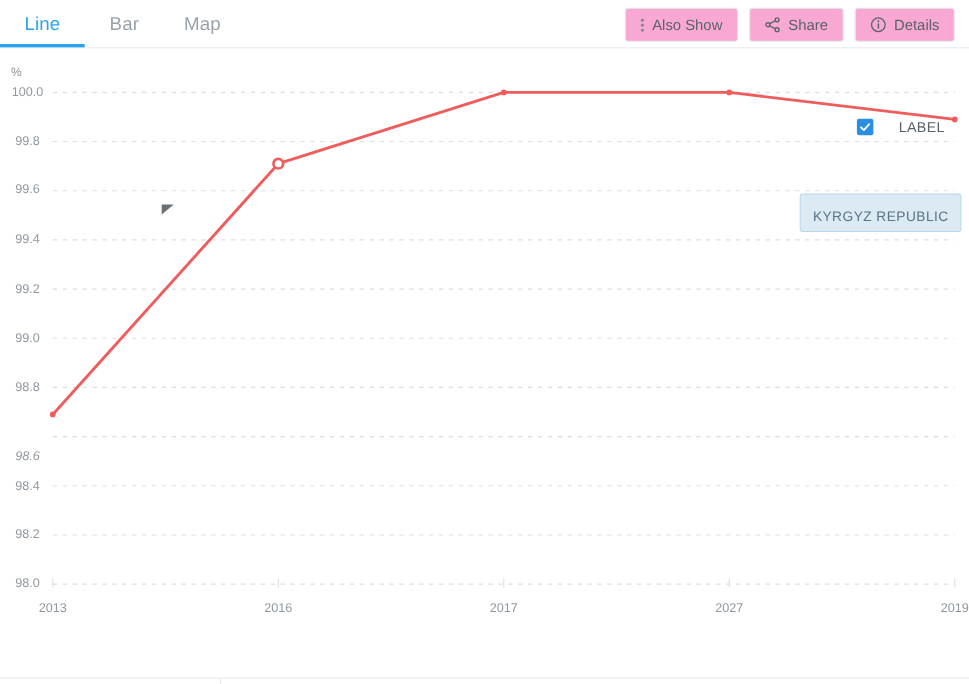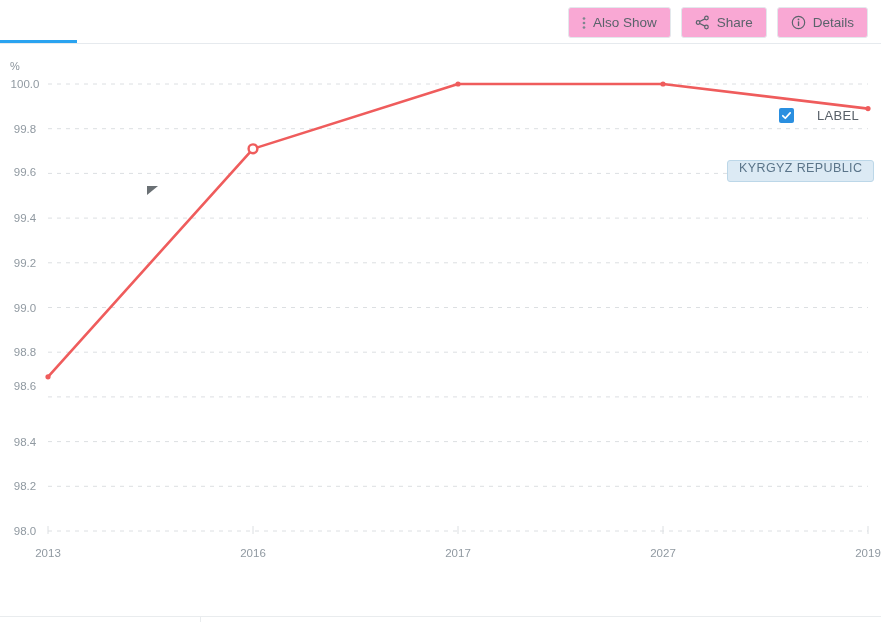--- a/index.html
+++ b/index.html
@@ -149,25 +149,25 @@
   .label-text {
     font-size: 13px;
     color: #596169;
     letter-spacing: 0.3px;
   }
 
   
   .series-badge {
     position: absolute;
     left: 727px;
-    top: 116px;
+    top: 132px;
     background: #dceaf4;
     border: 1px solid #bcd7e8;
     border-radius: 3px;
-    padding: 0 11px 6px 11px;
+    padding: 13px 11px 6px 11px;
     font-size: 12.5px;
     color: #5a7489;
     letter-spacing: 0.4px;
     white-space: nowrap;
     cursor: pointer;
   }
 
   
   .tooltip {
     position: absolute;
@@ -218,20 +218,25 @@
     top: 616px;
     width: 1px;
     height: 6px;
     background: #e9ecee;
   }
 </style>
 </head>
 <body>
 
 <div class="topbar">
+  <div class="tabs">
+    <div class="tab line-tab">Line</div>
+    <div class="tab bar-tab">Bar</div>
+    <div class="tab map-tab">Map</div>
+  </div>
   <div class="tab-underline"></div>
 
   <div class="actions">
     <div class="act-btn">
       <span>
         <svg width="4" height="14" viewBox="0 0 4 14">
           <circle cx="2" cy="2.5" r="1.35" fill="#7d868e"></circle>
           <circle cx="2" cy="7" r="1.35" fill="#7d868e"></circle>
           <circle cx="2" cy="11.5" r="1.35" fill="#7d868e"></circle>
         </svg>
@@ -299,21 +304,21 @@
   </svg>
 
   <div class="ytick-col" id="ytick-col">
       <div class="ytick" style="top: 40px;">100.0</div>
       <div class="ytick" style="top: 84.7px;">99.8</div>
       <div class="ytick" style="top: 128px;">99.6</div>
       <div class="ytick" style="top: 174.1px;">99.4</div>
       <div class="ytick" style="top: 218.8px;">99.2</div>
       <div class="ytick" style="top: 263.5px;">99.0</div>
       <div class="ytick" style="top: 308.2px;">98.8</div>
-      <div class="ytick" style="top: 342px;">98.6</div>
+      <div class="ytick" style="top: 371px; font-style: italic;">98.6</div>
       <div class="ytick" style="top: 397.6px;">98.4</div>
       <div class="ytick" style="top: 442.3px;">98.2</div>
       <div class="ytick" style="top: 487px;">98.0</div>
     </div>
   <div id="xtick-row">
       <div class="xtick" style="left: 48px; top: 503px;">2013</div>
       <div class="xtick" style="left: 253px; top: 503px;">2016</div>
       <div class="xtick" style="left: 458px; top: 503px;">2017</div>
       <div class="xtick" style="left: 663px; top: 503px;">2027</div>
       <div class="xtick" style="left: 868px; top: 503px;">2019</div>

